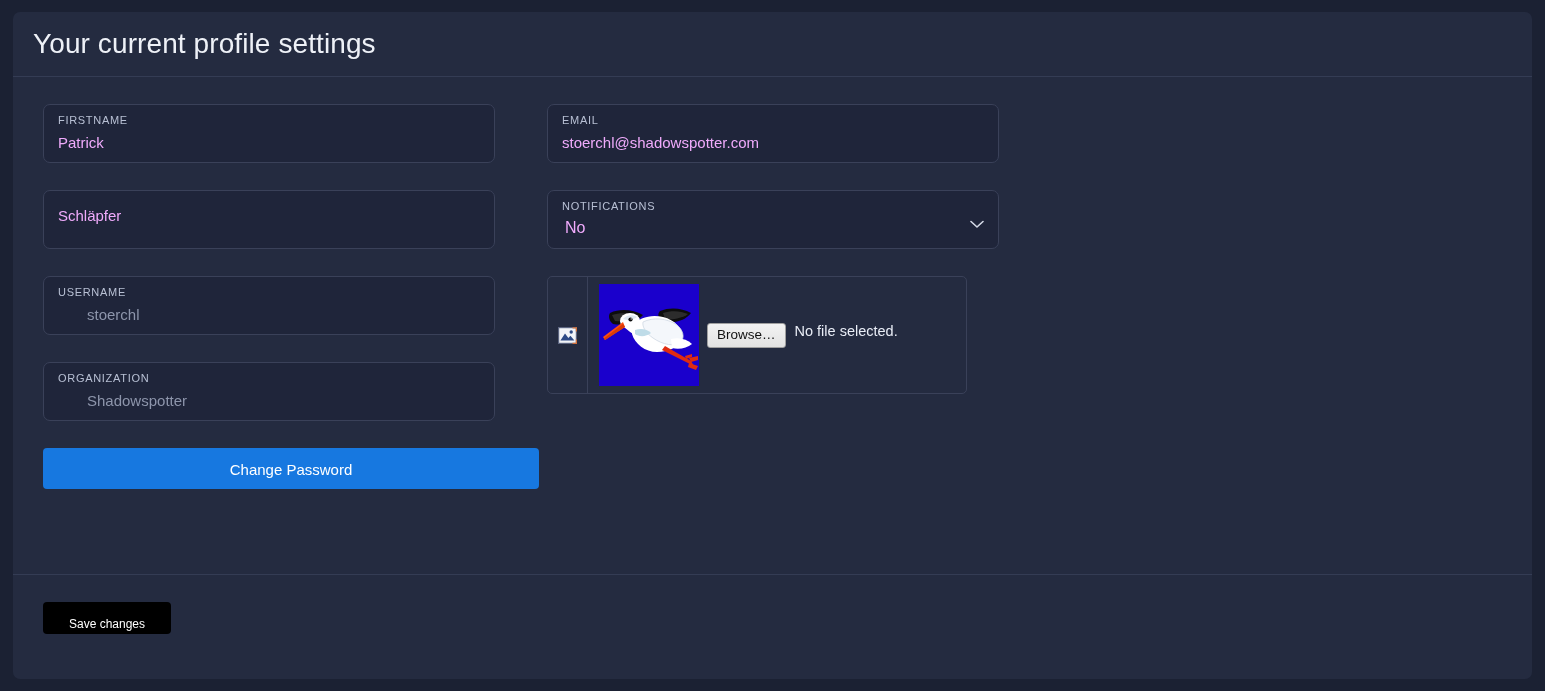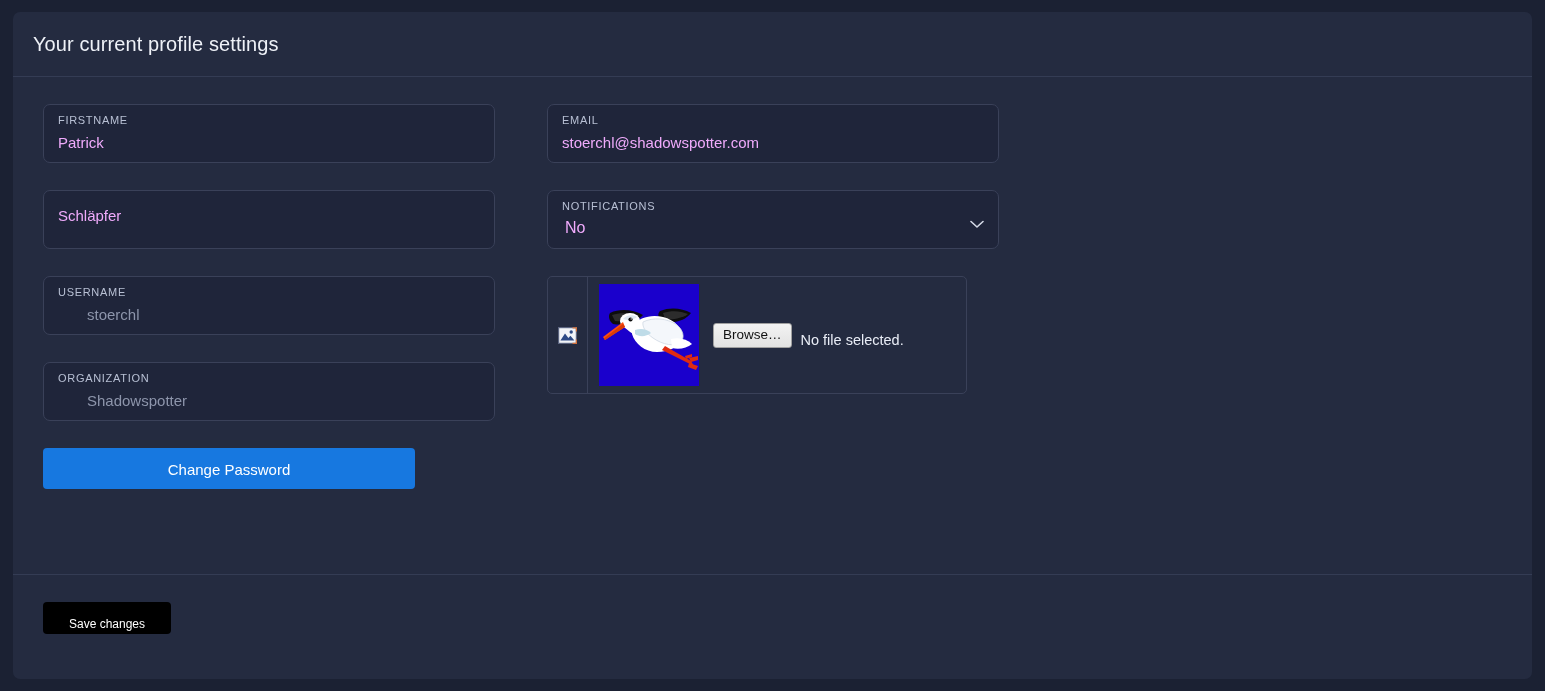--- a/index.html
+++ b/index.html
@@ -31,21 +31,21 @@
   
   .card-header {
     height: 64px;
     border-bottom: 1px solid #343c54;
     display: flex;
     align-items: center;
     padding: 0 20px;
   }
   .card-title {
     color: #eef1f7;
-    font-size: 20px;
+    font-size: 28px;
     font-weight: 400;
     letter-spacing: .1px;
     white-space: nowrap;
   }
 
   
   .card-body {
     position: relative;
     height: 497px;
     padding: 27px 30px 0 30px;
@@ -141,22 +141,22 @@
   .avatar {
     width: 100px;
     height: 102px;
     flex: 0 0 100px;
     background: #1a00cc;
     display: block;
   }
   .avatar svg { display: block; }
   .file-input {
     display: flex;
-    align-items: flex-end;
-    margin-left: 14px;
+    align-items: flex-start;
+    margin-left: 8px;
   }
   .browse-button {
     font-family: "Liberation Sans", sans-serif;
     font-size: 13.5px;
     color: #111111;
     background: linear-gradient(#f3f3f3, #e2e2e2);
     border: 1px solid #a0a0a0;
     border-radius: 3px;
     padding: 3px 9px 4px 9px;
     line-height: 16px;
@@ -173,21 +173,21 @@
   .btn {
     display: block;
     border: none;
     border-radius: 4px;
     font-family: "Liberation Sans", sans-serif;
     cursor: pointer;
     color: #ffffff;
     text-align: center;
   }
   .btn-change-password {
-    width: 372px;
+    width: 496px;
     height: 41px;
     background: #1778e0;
     font-size: 15px;
     line-height: 41px;
     margin-top: 14px;
   }
   .btn-save {
     width: 128px;
     height: 32px;
     background: #000000;

